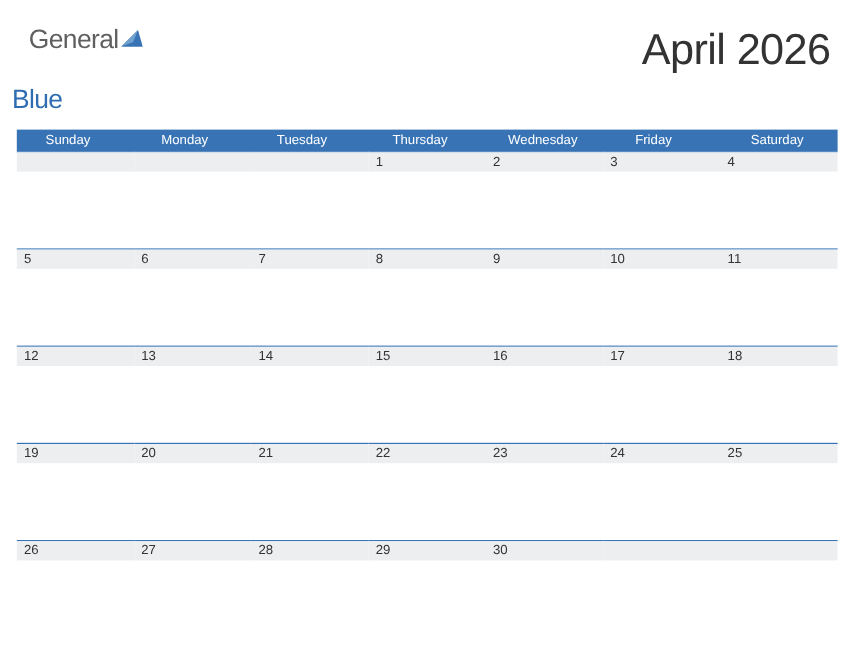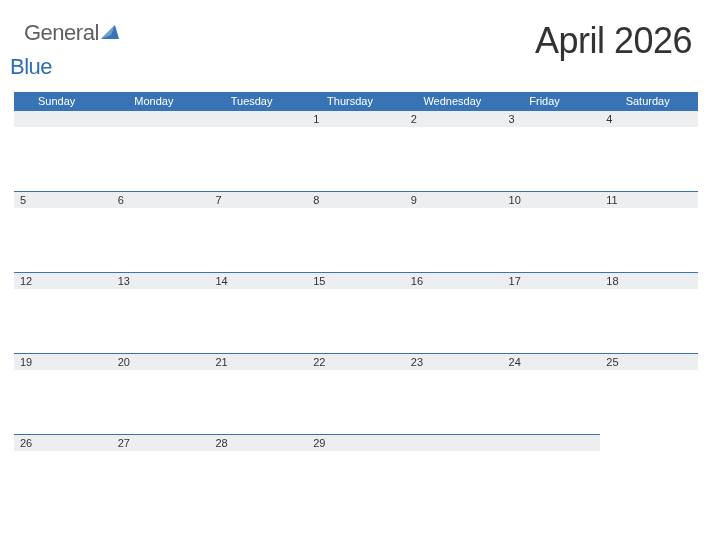--- a/index.html
+++ b/index.html
@@ -32,20 +32,21 @@
       font-size: 22px;
       font-weight: 400;
       letter-spacing: -0.5px;
       margin-left: -14px;
       margin-top: 8px;
     }
     .logo-wrap {
       display: flex;
       flex-direction: column;
       align-items: flex-start;
+      gap: 16px;
     }
     .logo-row {
       display: flex;
       align-items: center;
       gap: 2px;
     }
     .title {
       font-size: 36px;
       color: #333;
       font-weight: 400;
@@ -217,20 +218,23 @@
     <div class="day-cell">
         <div class="day-number-band">27</div>
       </div>
     <div class="day-cell">
         <div class="day-number-band">28</div>
       </div>
     <div class="day-cell">
         <div class="day-number-band">29</div>
       </div>
     <div class="day-cell">
+        <div class="day-number-band">30</div>
+      </div>
+    <div class="day-cell">
         <div class="day-number-band empty"></div>
       </div>
     <div class="day-cell">
         <div class="day-number-band empty"></div>
       </div>
   </div>
 
 </div>
 
 </body></html>

